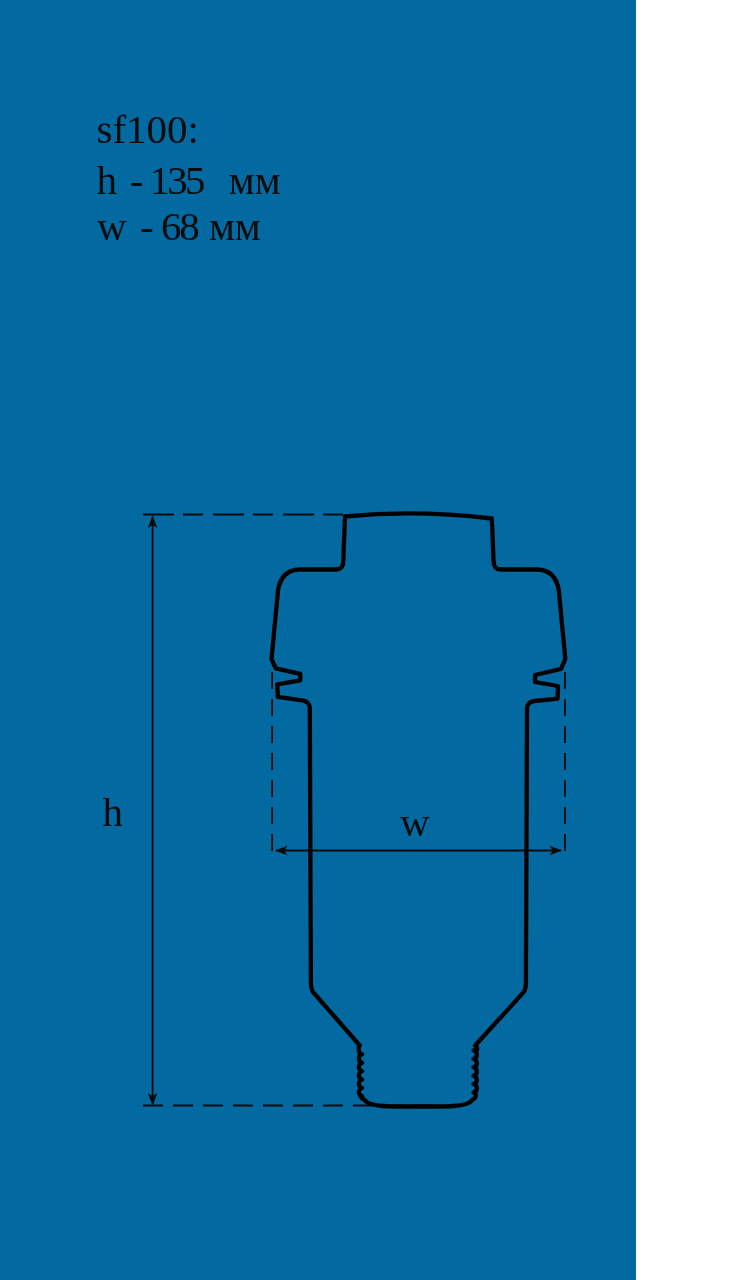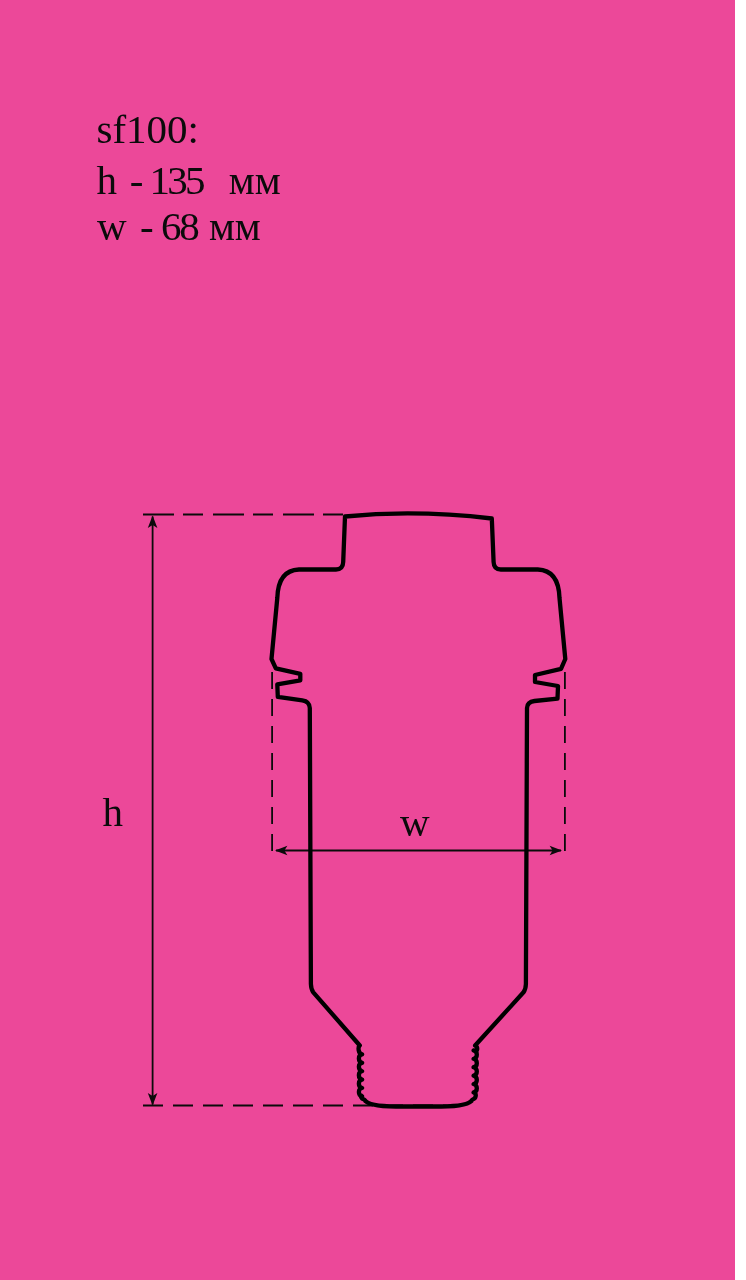--- a/index.html
+++ b/index.html
@@ -1,16 +1,16 @@
 <!DOCTYPE html>
 <html><head>
 <meta charset="utf-8">
 <style>
   html,body{margin:0;padding:0;background:#ffffff;}
-  .page{position:relative;width:735px;height:1280px;background:#ec4899;overflow:hidden;}
+  .page{position:relative;width:636px;height:1280px;background:#0369a1;overflow:hidden;}
   svg{position:absolute;left:0;top:0;}
   text{font-family:"Liberation Serif",serif;fill:#0b0b0b;}
 </style>
 </head>
 <body>
 
 <div class="page">
 <svg width="746" height="1280" viewBox="0 0 746 1280">
 
   <text x="96.5" y="142.6" font-size="41">sf100:</text>

